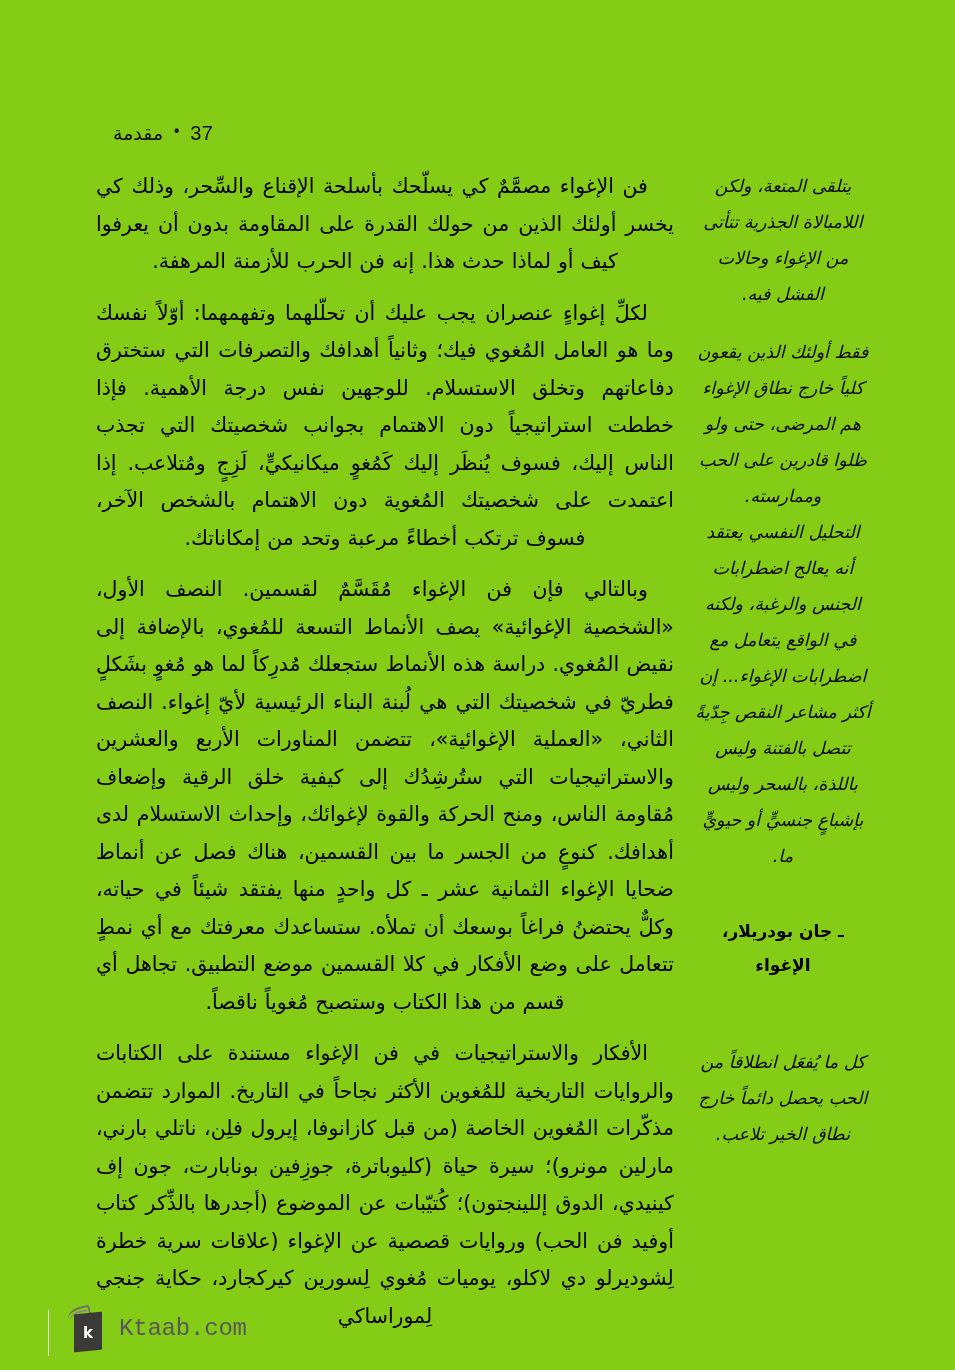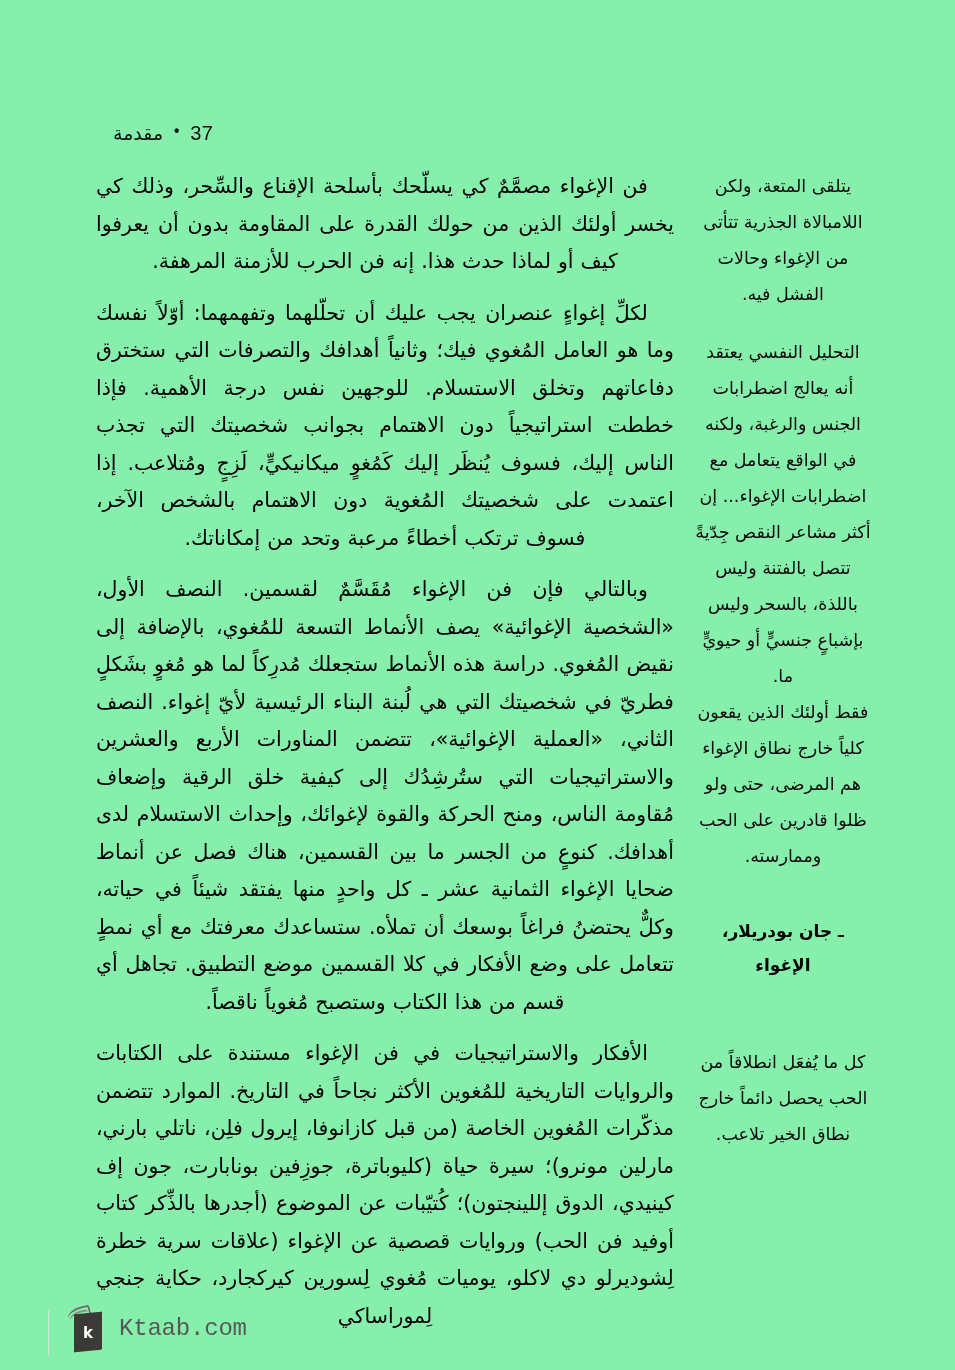--- a/index.html
+++ b/index.html
@@ -12,21 +12,21 @@
     height: 1370px;
     position: relative;
     overflow: hidden;
     font-family: "DejaVu Sans", "Liberation Sans", sans-serif;
     color: #000000;
   }
 
   .page {
     position: absolute;
     inset: 0;
-    background: #86efac;
+    background: #84cc16;
   }
 
   
   .running-header {
     position: absolute;
     top: 122px;
     left: 113px;
     direction: rtl;
     display: flex;
     flex-direction: row-reverse;
@@ -84,20 +84,21 @@
     text-indent: 26px;
     text-align: justify;
     text-align-last: center;
     word-spacing: 0.5px;
   }
   .para:last-child { margin-bottom: 0; }
 
   
   .note-block {
     font-family: "DejaVu Sans", "Liberation Sans", sans-serif;
+    font-style: italic;
     font-size: 17.5px;
     line-height: 36px;
     text-align: center;
     margin: 0;
     color: #0b0b0b;
   }
   .note-gap-sm { height: 22px; }
   .note-gap-md { height: 40px; }
   .note-gap-lg { height: 62px; }
 
@@ -202,22 +203,22 @@
     <div class="main-col">
       <p class="para">فن الإغواء مصمَّمٌ كي يسلّحك بأسلحة الإقناع والسِّحر، وذلك كي يخسر أولئك الذين من حولك القدرة على المقاومة بدون أن يعرفوا كيف أو لماذا حدث هذا. إنه فن الحرب للأزمنة المرهفة.</p>
       <p class="para">لكلِّ إغواءٍ عنصران يجب عليك أن تحلّلهما وتفهمهما: أوّلاً نفسك وما هو العامل المُغوي فيك؛ وثانياً أهدافك والتصرفات التي ستخترق دفاعاتهم وتخلق الاستسلام. للوجهين نفس درجة الأهمية. فإذا خططت استراتيجياً دون الاهتمام بجوانب شخصيتك التي تجذب الناس إليك، فسوف يُنظَر إليك كَمُغوٍ ميكانيكيٍّ، لَزِجٍ ومُتلاعب. إذا اعتمدت على شخصيتك المُغوية دون الاهتمام بالشخص الآخر، فسوف ترتكب أخطاءً مرعبة وتحد من إمكاناتك.</p>
       <p class="para">وبالتالي فإن فن الإغواء مُقَسَّمٌ لقسمين. النصف الأول، «الشخصية الإغوائية» يصف الأنماط التسعة للمُغوي، بالإضافة إلى نقيض المُغوي. دراسة هذه الأنماط ستجعلك مُدرِكاً لما هو مُغوٍ بشَكلٍ فطريّ في شخصيتك التي هي لُبنة البناء الرئيسية لأيّ إغواء. النصف الثاني، «العملية الإغوائية»، تتضمن المناورات الأربع والعشرين والاستراتيجيات التي ستُرشِدُك إلى كيفية خلق الرقية وإضعاف مُقاومة الناس، ومنح الحركة والقوة لإغوائك، وإحداث الاستسلام لدى أهدافك. كنوعٍ من الجسر ما بين القسمين، هناك فصل عن أنماط ضحايا الإغواء الثمانية عشر ـ كل واحدٍ منها يفتقد شيئاً في حياته، وكلٌّ يحتضنُ فراغاً بوسعك أن تملأه. ستساعدك معرفتك مع أي نمطٍ تتعامل على وضع الأفكار في كلا القسمين موضع التطبيق. تجاهل أي قسم من هذا الكتاب وستصبح مُغوياً ناقصاً.</p>
       <p class="para">الأفكار والاستراتيجيات في فن الإغواء مستندة على الكتابات والروايات التاريخية للمُغوين الأكثر نجاحاً في التاريخ. الموارد تتضمن مذكّرات المُغوين الخاصة (من قبل كازانوفا، إيرول فلِن، ناتلي بارني، مارلين مونرو)؛ سيرة حياة (كليوباترة، جوزِفين بونابارت، جون إف كينيدي، الدوق إللينجتون)؛ كُتيّبات عن الموضوع (أجدرها بالذِّكر كتاب أوفيد فن الحب) وروايات قصصية عن الإغواء (علاقات سرية خطرة لِشوديرلو دي لاكلو، يوميات مُغوي لِسورين كيركجارد، حكاية جنجي لِموراساكي</p>
     </div>
 
     <div class="margin-col">
       <p class="note-block">يتلقى المتعة، ولكن اللامبالاة الجذرية تتأتى من الإغواء وحالات الفشل فيه.</p>
       <div class="note-gap-sm"></div>
+      <p class="note-block">فقط أولئك الذين يقعون كلياً خارج نطاق الإغواء هم المرضى، حتى ولو ظلوا قادرين على الحب وممارسته.</p>
       <p class="note-block">التحليل النفسي يعتقد أنه يعالج اضطرابات الجنس والرغبة، ولكنه في الواقع يتعامل مع اضطرابات الإغواء... إن أكثر مشاعر النقص جِدّيةً تتصل بالفتنة وليس باللذة، بالسحر وليس بإشباعٍ جنسيٍّ أو حيويٍّ ما.</p>
-      <p class="note-block">فقط أولئك الذين يقعون كلياً خارج نطاق الإغواء هم المرضى، حتى ولو ظلوا قادرين على الحب وممارسته.</p>
       <div class="note-gap-md"></div>
       <p class="note-attrib">ـ جان بودريلار، الإغواء</p>
       <div class="note-gap-lg"></div>
       <p class="note-block">كل ما يُفعَل انطلاقاً من الحب يحصل دائماً خارج نطاق الخير تلاعب.</p>
       <div class="note-gap-md"></div>
     </div>
 
   </div>
 
   <div class="wm-edge"></div>

